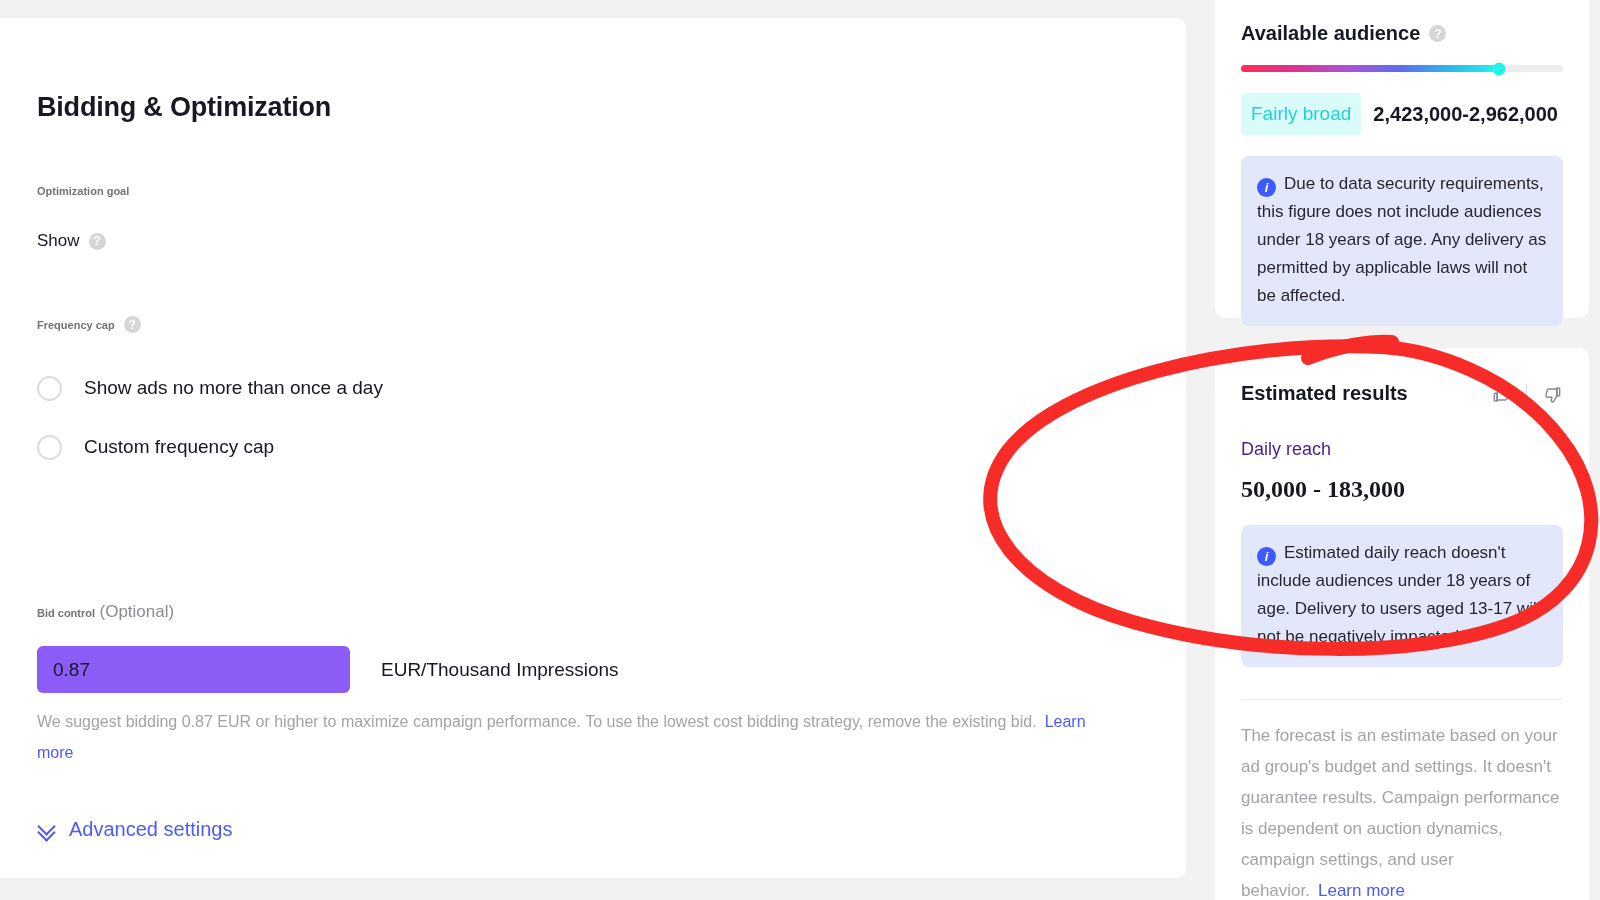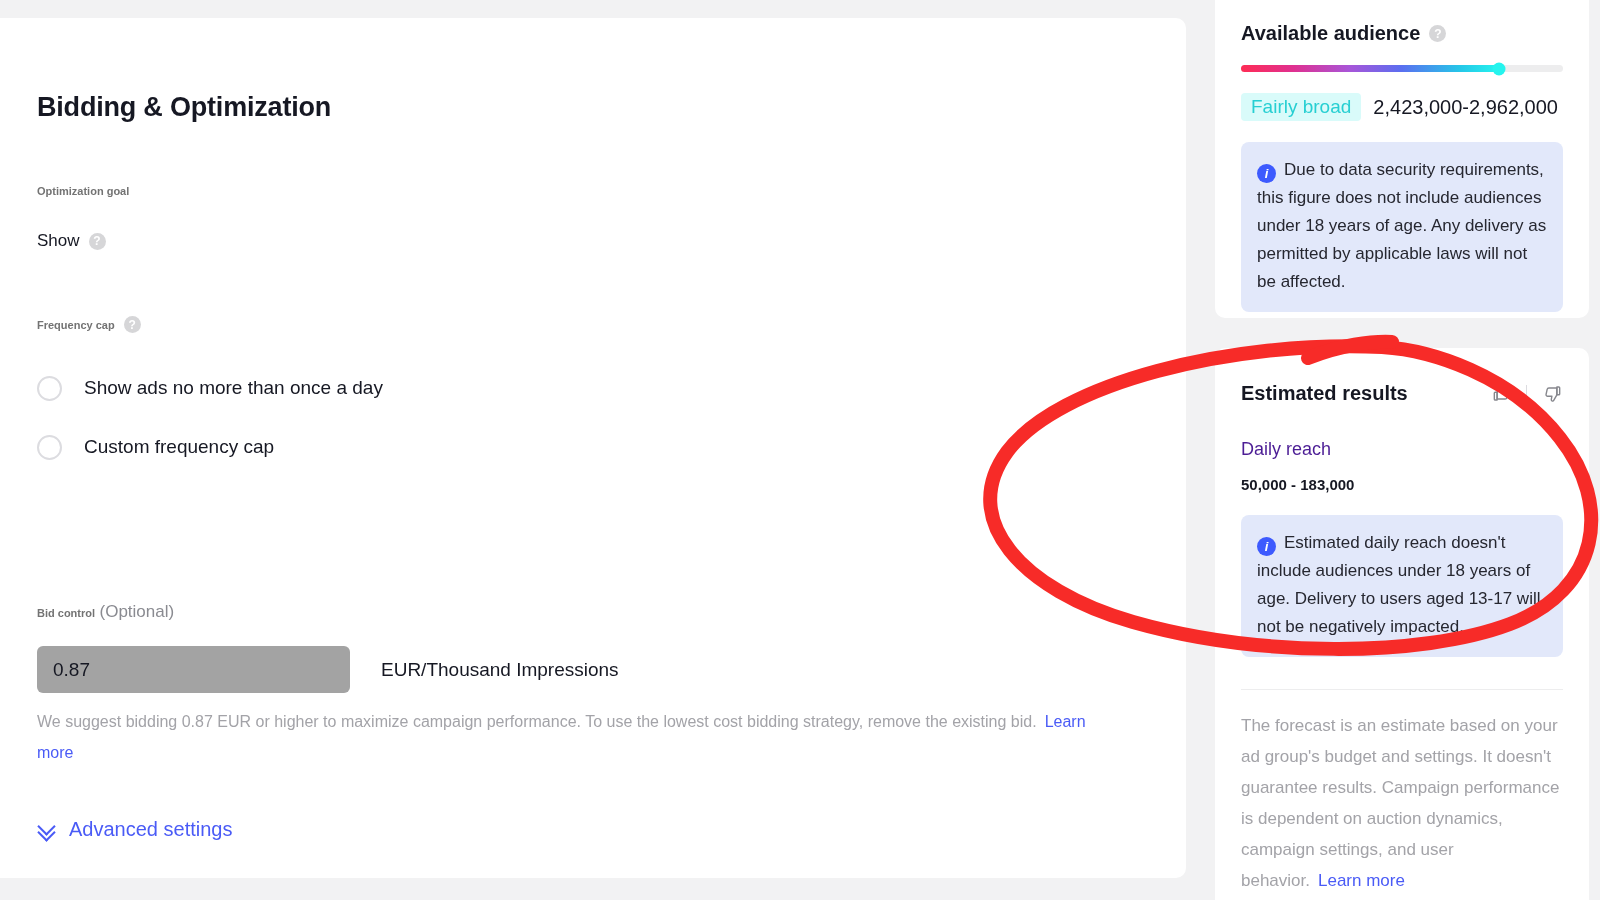--- a/index.html
+++ b/index.html
@@ -86,21 +86,21 @@
   }
 
   
   .bid-label { position: absolute; left: 37px; top: 584px; }
   .bid-row {
     position: absolute; left: 37px; top: 628px;
     display: flex; align-items: center;
   }
   .bid-input {
     width: 313px; height: 47px;
-    background: #a3a3a3; border: none; border-radius: 6px;
+    background: #8b5cf6; border: none; border-radius: 6px;
     font-size: 19px; color: #161823;
     padding: 0 16px;
     font-family: "Liberation Sans", sans-serif;
     outline: none;
   }
   .bid-unit {
     margin-left: 31px; font-size: 19px; color: #161823;
   }
   .bid-help {
     position: absolute; left: 37px; top: 688px;
@@ -160,49 +160,49 @@
     transform: translate(-50%, -50%);
     width: 13px; height: 13px; border-radius: 50%;
     background: #25f4ee;
   }
 
   .aud-row {
     display: flex; align-items: center; gap: 12px; margin-top: 21px;
   }
   .badge {
     background: #d9fbfa; color: #27cfd2;
-    font-size: 19px; padding: 3px 10px; border-radius: 4px;
-  }
-  .aud-value { font-size: 20px; font-weight: 400; color: #161823; }
+    font-size: 19px; padding: 10px 10px; border-radius: 4px;
+  }
+  .aud-value { font-size: 20px; font-weight: 700; color: #161823; }
 
   .info-box {
     background: #e2e8fa; border-radius: 8px;
     padding: 14px 16px 16px 16px;
     font-size: 17px; line-height: 28px; color: #262730;
   }
   .info-icon {
     display: inline-flex; align-items: center; justify-content: center;
     width: 19px; height: 19px; border-radius: 50%;
     background: #3d5afe; color: #fff;
     font-size: 13px; font-weight: 700; font-style: italic;
     line-height: 1; vertical-align: -3px; margin-right: 8px;
   }
 
   .est-head {
-    display: flex; align-items: center; justify-content: space-between;
+    display: flex; align-items: flex-end; justify-content: space-between;
   }
   .est-actions { display: flex; align-items: center; gap: 14px; }
   .icon-btn {
     width: 22px; height: 22px; cursor: pointer;
     display: flex; align-items: center; justify-content: center;
   }
   .vdivider { width: 1px; height: 18px; background: #dcdce0; }
 
   .metric-label { font-size: 18px; color: #4c1d95; }
-  .metric-value { font-size: 15px; font-weight: 700; color: #161823; }
+  .metric-value { font-size: 24px; font-weight: 700; color: #161823; font-family: Liberation Serif, serif; }
 
   .hr { height: 1px; background: #ededee; }
   .footnote {
     font-size: 17px; line-height: 31px; color: #a3a3a8;
   }
   .footnote .link { margin-left: 8px; }
 
   
   .annotation {
     position: absolute; left: 0; top: 0;

